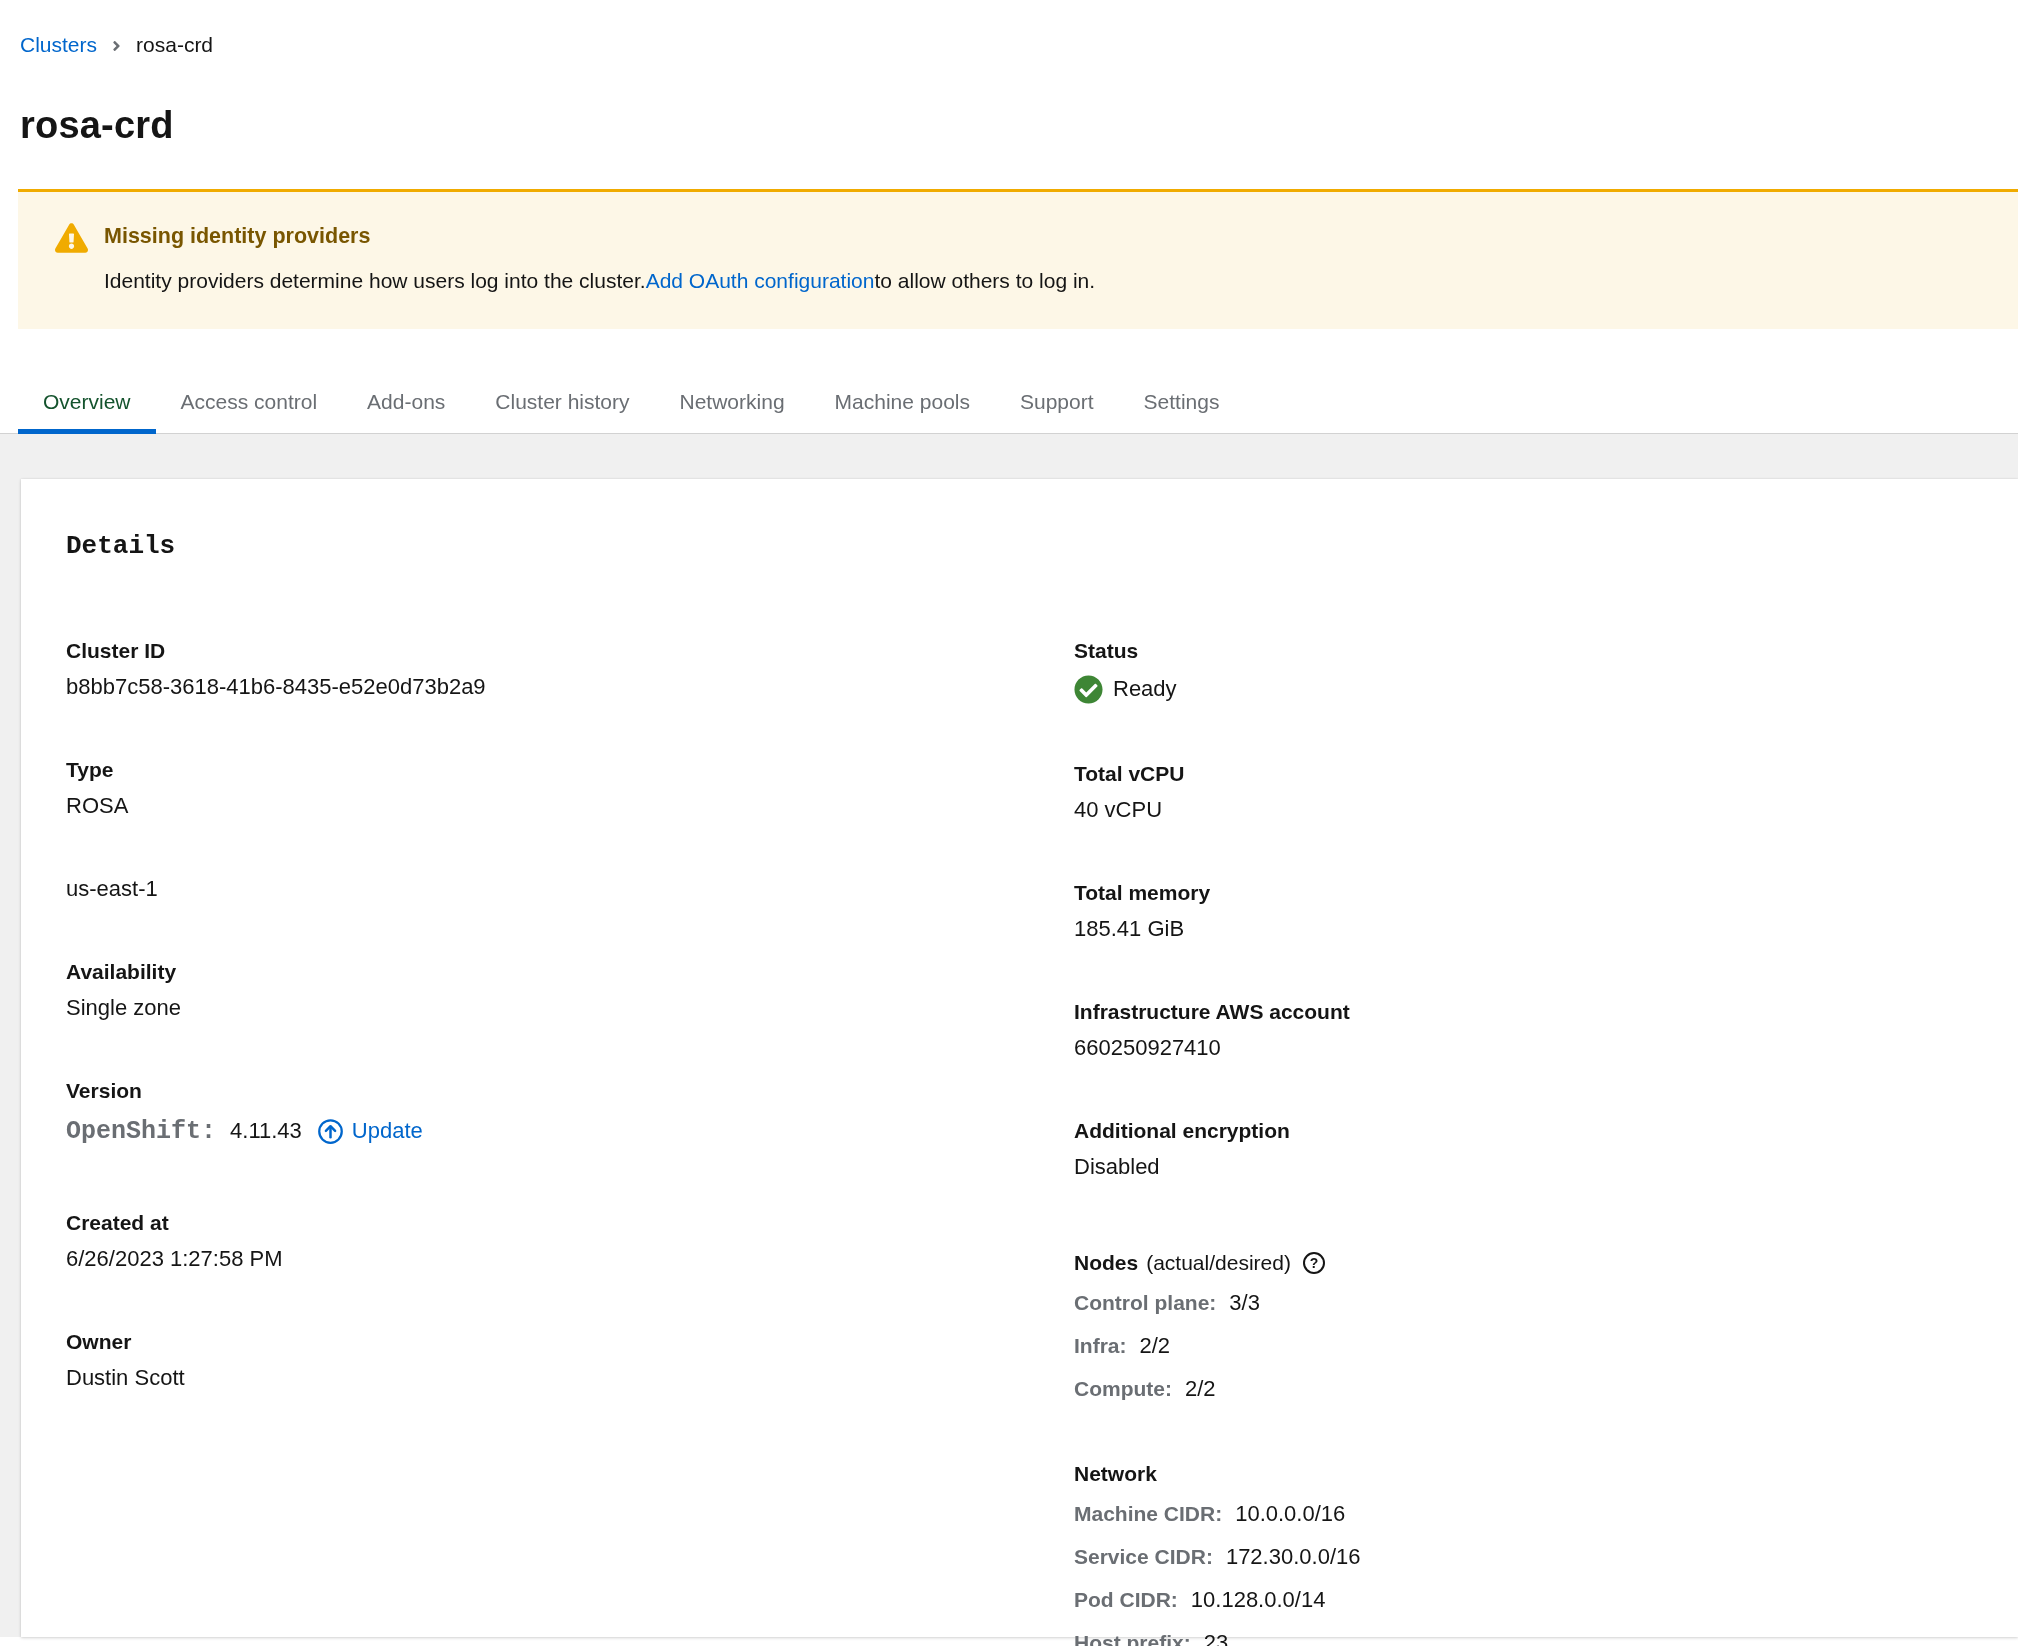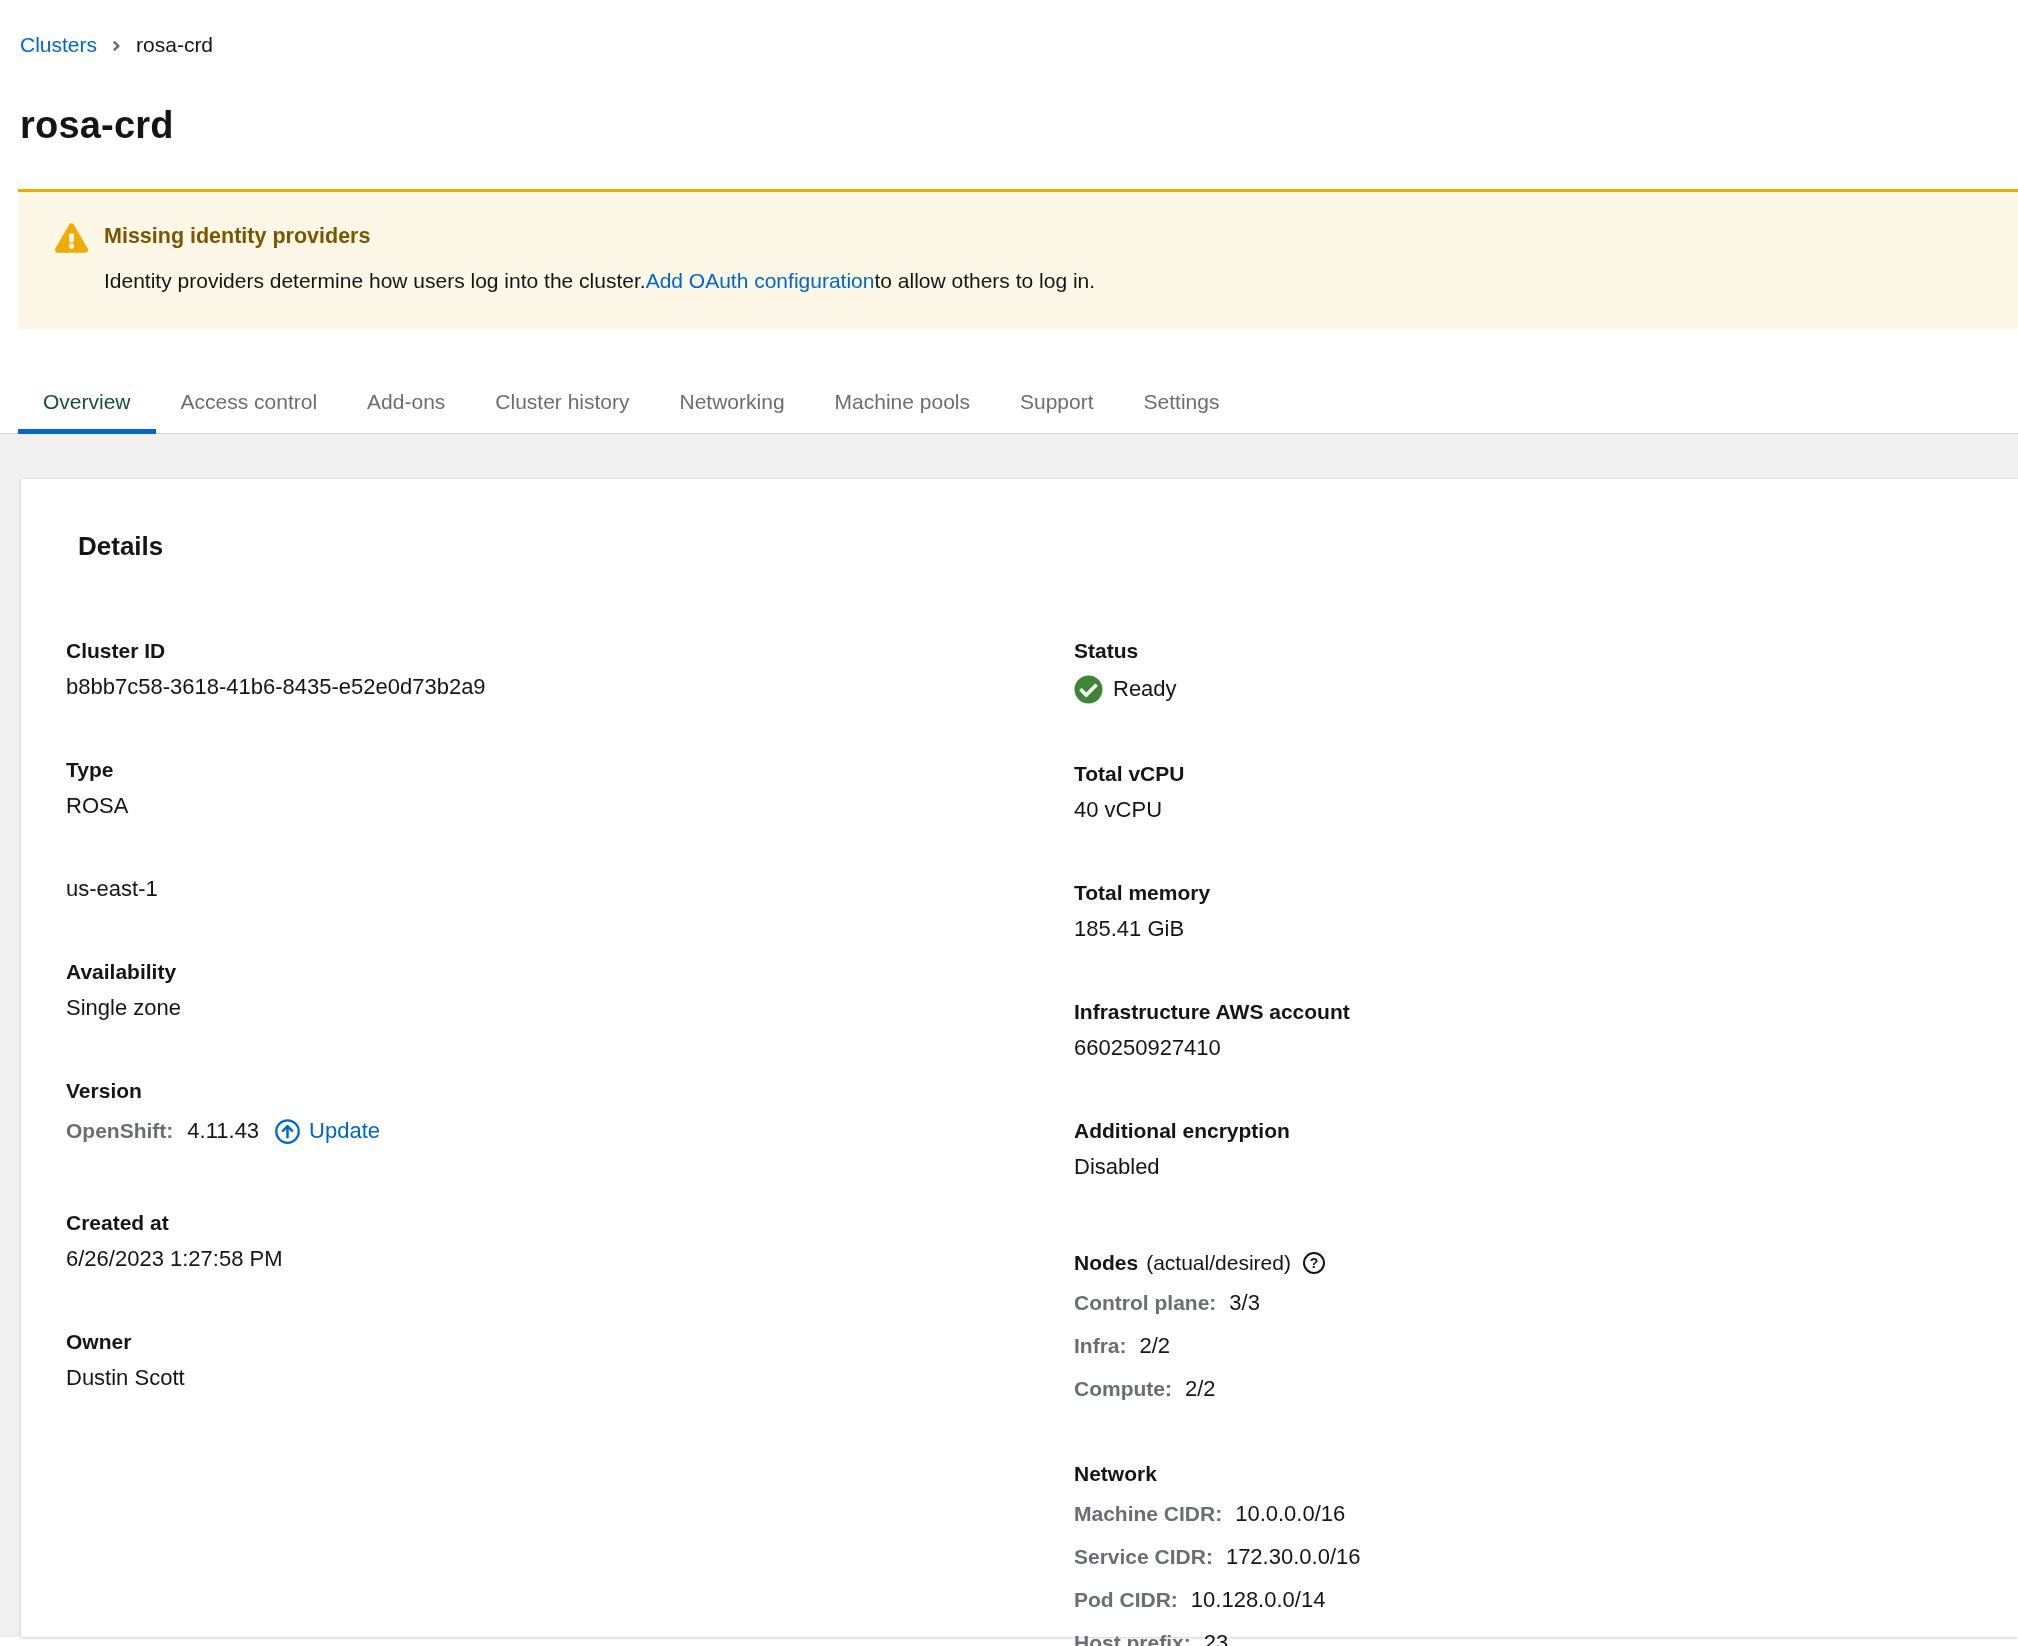--- a/index.html
+++ b/index.html
@@ -72,36 +72,37 @@
     padding: 45px 0 0 21px;
   }
   .card {
     background: #ffffff;
     box-shadow: 0 1px 3px rgba(3,3,3,0.16), 0 0 2px rgba(3,3,3,0.08);
     height: 100%;
     padding: 50px 45px 0 45px;
   }
   .card-heading {
     font-size: 26px; font-weight: 700; line-height: 34px;
-    margin: 0 0 70px 12px;
+    margin: 0 0 70px 0;
+    font-family: Liberation Mono, monospace;
   }
   .details-grid {
     display: grid;
     grid-template-columns: 1008px 1fr;
     align-items: start;
   }
 
   .group { margin-bottom: 47px; }
   .group-label { font-size: 21px; font-weight: 700; line-height: 36px; }
   .group-value { font-size: 22px; line-height: 36px; }
 
   
   .group--version { margin-bottom: 52px; }
   .version-row { display: flex; align-items: center; height: 44px; }
-  .muted-label { color: #6a6e73; font-weight: 700; font-size: 21px; }
+  .muted-label { color: #6a6e73; font-weight: 700; font-size: 25px; font-family: Liberation Mono, monospace; }
   .version-value { font-size: 22px; margin-left: 14px; }
   .update-link {
     display: inline-flex; align-items: center; gap: 8px;
     color: #0066cc; text-decoration: none; font-size: 22px;
     margin-left: 15px; cursor: pointer;
   }
 
   
   .status-row { display: flex; align-items: center; gap: 10px; height: 40px; }
   .status-text { font-size: 22px; }

